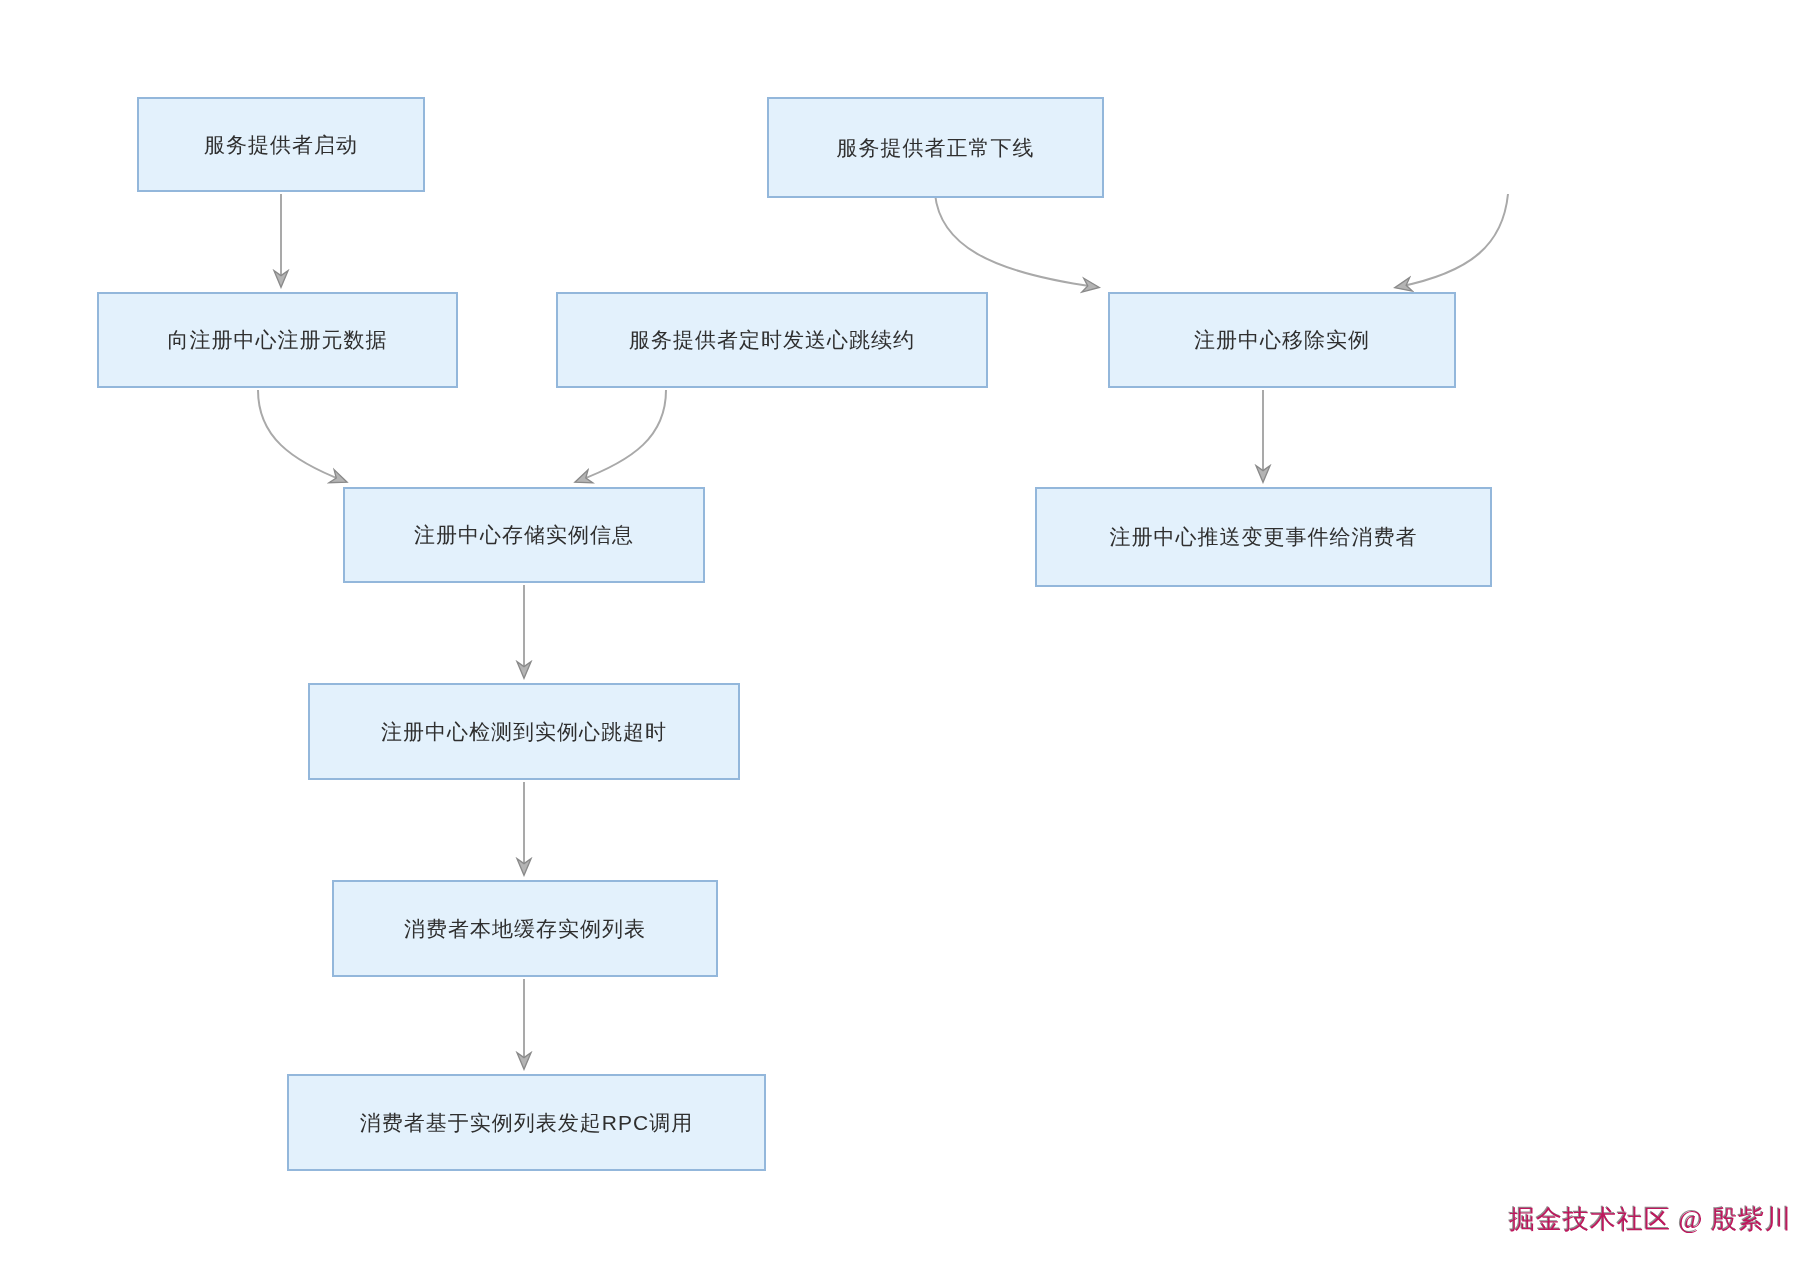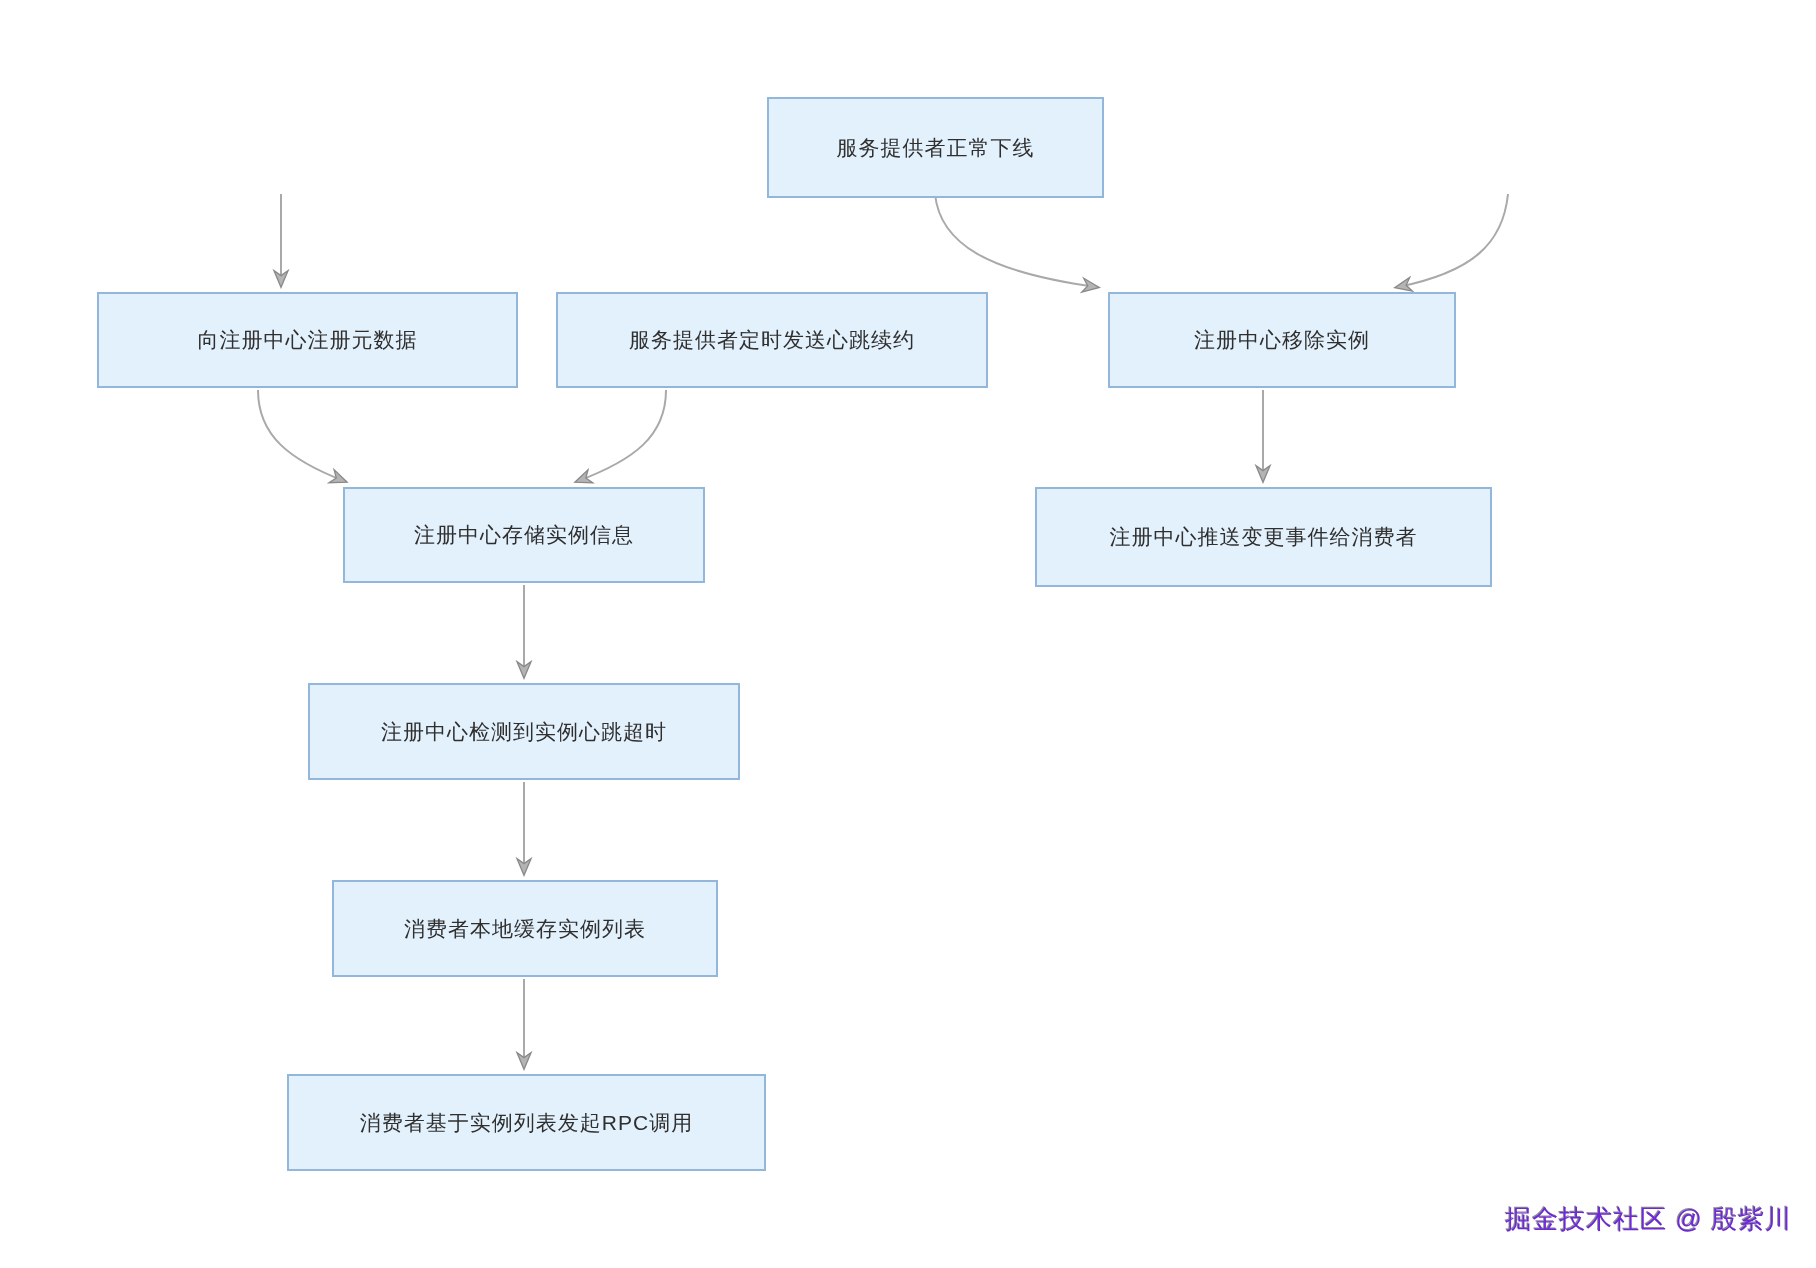--- a/index.html
+++ b/index.html
@@ -45,23 +45,24 @@
     letter-spacing: 1px;
     color: var(--text, #2f2f2f);
     text-align: center;
   }
   .watermark {
     position: absolute;
     top: 1202px;
     right: 24px;
     font-size: 26px;
     letter-spacing: 1px;
-    color: #6d28d9;
+    color: #be185d;
     text-shadow: -1px -1px 0 #8e8e8e, 1px 1px 0 #ffffff;
     white-space: nowrap;
+    font-family: Liberation Serif, serif;
   }
 </style>
 </head>
 <body>
 
 <div class="canvas">
 
   <svg class="edges" viewBox="0 0 1816 1268" xmlns="http://www.w3.org/2000/svg">
     <defs>
       <marker id="arrowhead" viewBox="0 0 12 12" refX="9" refY="6" markerWidth="10" markerHeight="10" orient="auto">
@@ -81,25 +82,26 @@
 
     <path class="connector" marker-end="url(#arrowhead)" d="M 1263 390 L 1263 479"></path>
 
     <path class="connector" marker-end="url(#arrowhead)" d="M 524 585 L 524 675"></path>
 
     <path class="connector" marker-end="url(#arrowhead)" d="M 524 782 L 524 872"></path>
 
     <path class="connector" marker-end="url(#arrowhead)" d="M 524 979 L 524 1066"></path>
   </svg>
 
+  <div class="node" style="left:137px; top:97px; width:288px; height:95px">服务提供者启动</div>
 
   <div class="node" style="left:767px; top:97px; width:337px; height:101px">服务提供者正常下线</div>
 
 
-  <div class="node" style="left:97px; top:292px; width:421px; height:96px">向注册中心注册元数据</div>
+  <div class="node" style="left:97px; top:292px; width:361px; height:96px">向注册中心注册元数据</div>
 
   <div class="node" style="left:556px; top:292px; width:432px; height:96px">服务提供者定时发送心跳续约</div>
 
   <div class="node" style="left:1108px; top:292px; width:348px; height:96px">注册中心移除实例</div>
 
   <div class="node" style="left:343px; top:487px; width:362px; height:96px">注册中心存储实例信息</div>
 
   <div class="node" style="left:1035px; top:487px; width:457px; height:100px">注册中心推送变更事件给消费者</div>
 
   <div class="node" style="left:308px; top:683px; width:432px; height:97px">注册中心检测到实例心跳超时</div>

